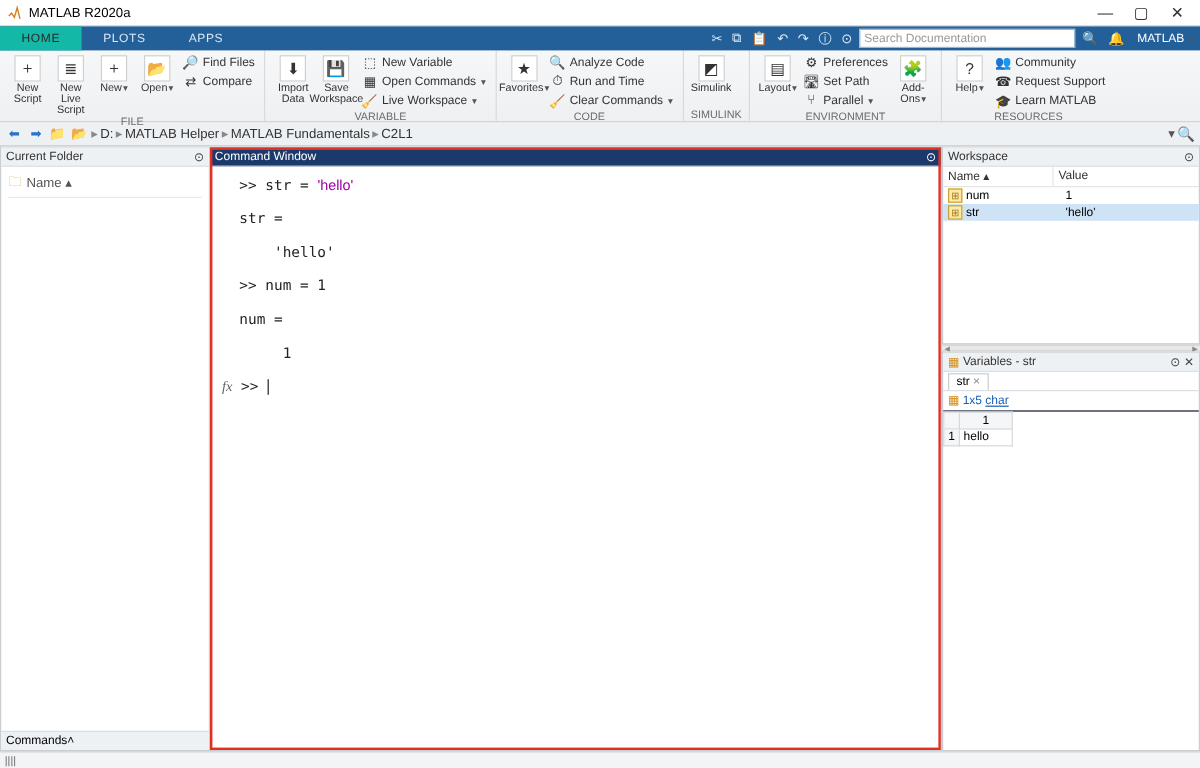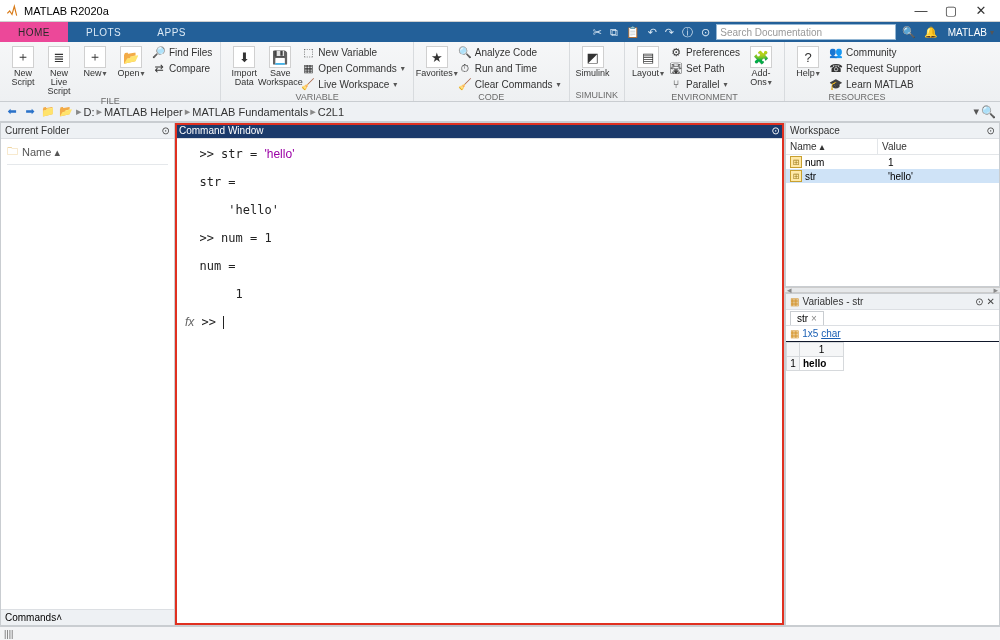--- a/index.html
+++ b/index.html
@@ -8,21 +8,21 @@
     
     .titlebar { height: 22px; background: #fff; border-bottom: 1px solid #d0d0d0; display: flex; align-items: center; padding: 0 4px; }
     .titlebar .icon { width: 16px; height: 16px; display:inline-flex; align-items:center; justify-content:center; }
     .titlebar .title { margin-left: 4px; font-size: 11px; }
     .titlebar .spacer { flex: 1; }
     .winbtn { width: 30px; height: 22px; display: flex; align-items: center; justify-content: center; font-size: 13px; color:#333;}
 
     
     .tabstrip { height: 20px; background: #236099; display: flex; align-items: stretch; position: relative;}
     .tab { padding: 0 18px; display: flex; align-items: center; font-size: 10px; color: #fff; letter-spacing: .5px;}
-    .tab.active { background: #ec4899; color: #2a2a2a; }
+    .tab.active { background: #14b8a6; color: #2a2a2a; }
     .tab:not(.active){ color:#dbe9f5;}
     .tabstrip .right { position:absolute; right:2px; top:0; height:100%; display:flex; align-items:center; gap:4px;}
     .qat { color:#dbe9f5; font-size:11px; padding:0 2px;}
     .search { width: 180px; height:16px; background:#fff; border:1px solid #94b7d4; font-size:10px; padding:0 3px; color:#999; display:flex;align-items:center;}
     .userbox{ color:#fff; font-size:10px; padding:0 4px; display:flex; align-items:center; gap:2px;text-align:right;}
 
     
     .ribbon { height: 60px; background: linear-gradient(#f6f7f8,#eef0f2); border-bottom:1px solid #c9cdd1; display:flex; }
     .group { border-right:1px solid #d8dbde; padding: 2px 6px 0 6px; display:flex; flex-direction:column; }
     .group .row { display:flex; gap:2px; }
@@ -59,21 +59,21 @@
     .cf-row{ display:flex; align-items:center; gap:4px; color:#333;}
     .folder-icon{color:#e0b050;}
     .details-hdr{ height:16px; background:#eef1f4; border-top:1px solid #dcdfe3; display:flex;align-items:center;padding:0 4px;font-size:10px;}
     .details-body{ height:140px; display:flex;align-items:center;justify-content:center;color:#555;font-size:10px;}
 
     
     .cw { flex:1; border-left:none; position:relative;}
     .redbox{ position:absolute; inset:0; border:2px solid #e03020; pointer-events:none;}
     .cw-body{ flex:1; padding:8px 10px; font-family: Consolas, monospace; font-size:12px; color:#222; white-space:pre; overflow:auto;}
     .cw-body .kw{ color:#9b00a6;}
-    .fx{ font-style:italic; color:#666;}
+    .fx{ font-style:italic; color:#666;font-family:Liberation Serif, serif;}
     .cursor{ display:inline-block; width:1px; height:13px; background:#222; vertical-align:middle;}
 
     
     .rightcol{ width:215px; display:flex; flex-direction:column;}
     .ws { flex: 0 0 auto; height:165px;}
     .ws-body{ flex:1; font-size:10px;}
     .ws-cols{ display:flex; border-bottom:1px solid #e3e6e9;}
     .ws-col{ padding:2px 4px; color:#333;}
     .ws-col:first-child{ width:92px; border-right:1px solid #e3e6e9;}
     .ws-row{ display:flex; padding:1px 4px; align-items:center; gap:3px;}
@@ -87,21 +87,21 @@
     .vars-sub{ height:16px; border-bottom:1px solid #dcdfe3; display:flex;align-items:center;padding:0 4px;font-size:10px;}
     .vars-sub .vtab{ padding:1px 6px; border:1px solid #c9cdd1; border-bottom:none; margin-right:2px; background:#fff;}
     .vars-type{ padding:2px 4px; font-size:10px; color:#1a5fb4; border-bottom:1px solid #0f172a;}
     .vars-type a{ color:#1a5fb4; text-decoration:underline;}
     .vars-grid{ font-size:10px;}
     .vars-colh{ display:flex;}
     .vars-colh .rh{ width:14px; border:1px solid #d6d9dc; background:#f5f6f7;}
     .vars-colh .ch{ width:44px; border:1px solid #d6d9dc; background:#f5f6f7; text-align:center; padding:1px 0; border-left:none;}
     .vars-dr{ display:flex;}
     .vars-dr .rh{ width:14px; border:1px solid #d6d9dc; background:#f5f6f7; text-align:center; padding:1px 0; border-top:none;}
-    .vars-dr .cell{ width:44px; border:1px solid #d6d9dc; padding:1px 3px; border-left:none; border-top:none;font-weight:bold;}
+    .vars-dr .cell{ width:44px; border:1px solid #d6d9dc; padding:1px 3px; border-left:none; border-top:none;}
 
     
     .status{ height:14px; background:#f3f4f6; border-top:1px solid #c9cdd1; font-size:9px; padding:0 4px; display:flex;align-items:center;color:#666;}
   </style>
 </head>
 <body>
 
 <div class="titlebar">
   <span class="icon">
     <svg width="14" height="14" viewBox="0 0 24 24">

